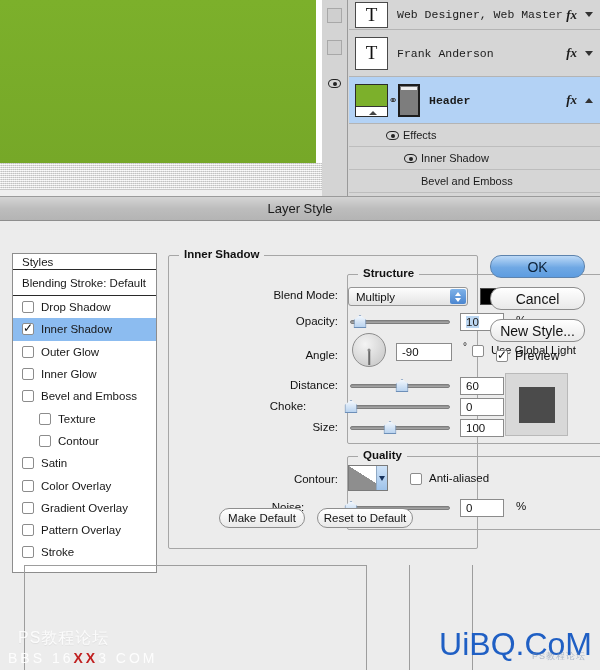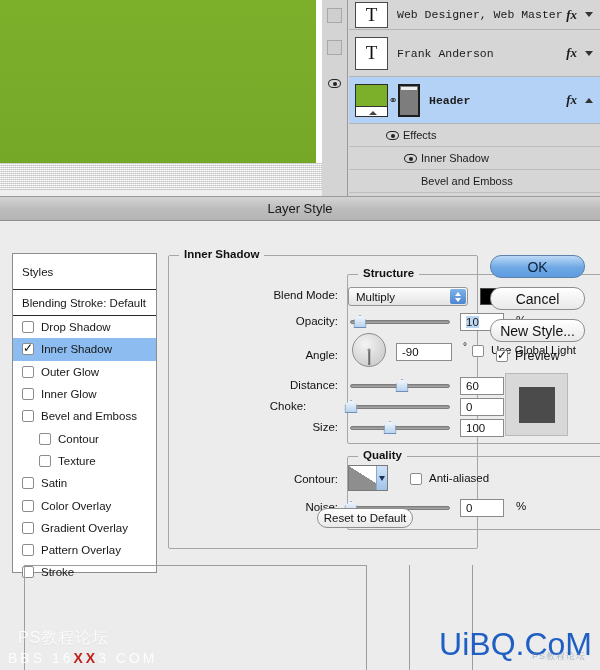--- a/index.html
+++ b/index.html
@@ -125,21 +125,21 @@
   }
   .dlg-body { position: relative; width: 100%; height: 449px; }
 
   
   .styles-list {
     position: absolute; left: 12px; top: 32px; width: 145px; height: 320px;
     background: #fff; border: 1px solid #8d8d8d;
     font-size: 11.5px; color: #171717;
   }
   .sl-head {
-    height: 36px; display: flex; align-items: center; padding-left: 9px;
+    height: 16px; display: flex; align-items: center; padding-left: 9px;
     border-bottom: 1px solid #2a2a2a;
   }
   .sl-blend {
     height: 26px; display: flex; align-items: center; padding-left: 9px;
     border-bottom: 1px solid #2a2a2a;
   }
   .sl-item {
     height: 22.3px; display: flex; align-items: center; padding-left: 9px;
   }
   .sl-item.sel { background: #8cbcf0; }
@@ -401,25 +401,25 @@
         <div class="sl-item">
           <span class="cb"></span>
           <span>Inner Glow</span>
         </div>
         <div class="sl-item">
           <span class="cb"></span>
           <span>Bevel and Emboss</span>
         </div>
         <div class="sl-item indent">
           <span class="cb"></span>
+          <span>Texture</span>
+        </div>
+        <div class="sl-item indent">
+          <span class="cb"></span>
           <span>Contour</span>
-        </div>
-        <div class="sl-item indent">
-          <span class="cb"></span>
-          <span>Texture</span>
         </div>
         <div class="sl-item">
           <span class="cb"></span>
           <span>Satin</span>
         </div>
         <div class="sl-item">
           <span class="cb"></span>
           <span>Color Overlay</span>
         </div>
         <div class="sl-item">
@@ -525,34 +525,37 @@
           </div>
           <div class="contour-sw" style="position:absolute; left:0px; top:8px;">
             <span class="tri-fill"></span>
             <span class="tab">
                 <i></i>
               </span>
           </div>
           <span class="cb" style="position:absolute; left:62px; top:16px;"></span>
           <span class="lbl" style="position:absolute; left:81px; top:15px;">Anti-aliased</span>
 
-          <div class="row" style="left:-110px; top:44px; width:100px; justify-content:flex-end;">
+          <div class="row" style="left:-110px; top:44px; width:100px; justify-content:center;">
             <span class="lbl">Noise:</span>
           </div>
           <div class="slider" style="position:absolute; left:2px; top:44px; width:100px;">
             <div class="track"></div>
             <div class="thumb" style="left:1%;"></div>
           </div>
           <div class="numbox" style="position:absolute; left:112px; top:42px; width:44px;">
             <span>0</span>
           </div>
           <span class="unit" style="position:absolute; left:162px; top:43px;">%</span>
         </div>
       </div>
 
+      <div class="btn small" id="btn-make">
+        <span>Make Default</span>
+      </div>
       <div class="btn small" id="btn-reset">
         <span>Reset to Default</span>
       </div>
 
       <div class="btn primary" id="btn-ok">
         <span>OK</span>
       </div>
       <div class="btn" id="btn-cancel">
         <span>Cancel</span>
       </div>

